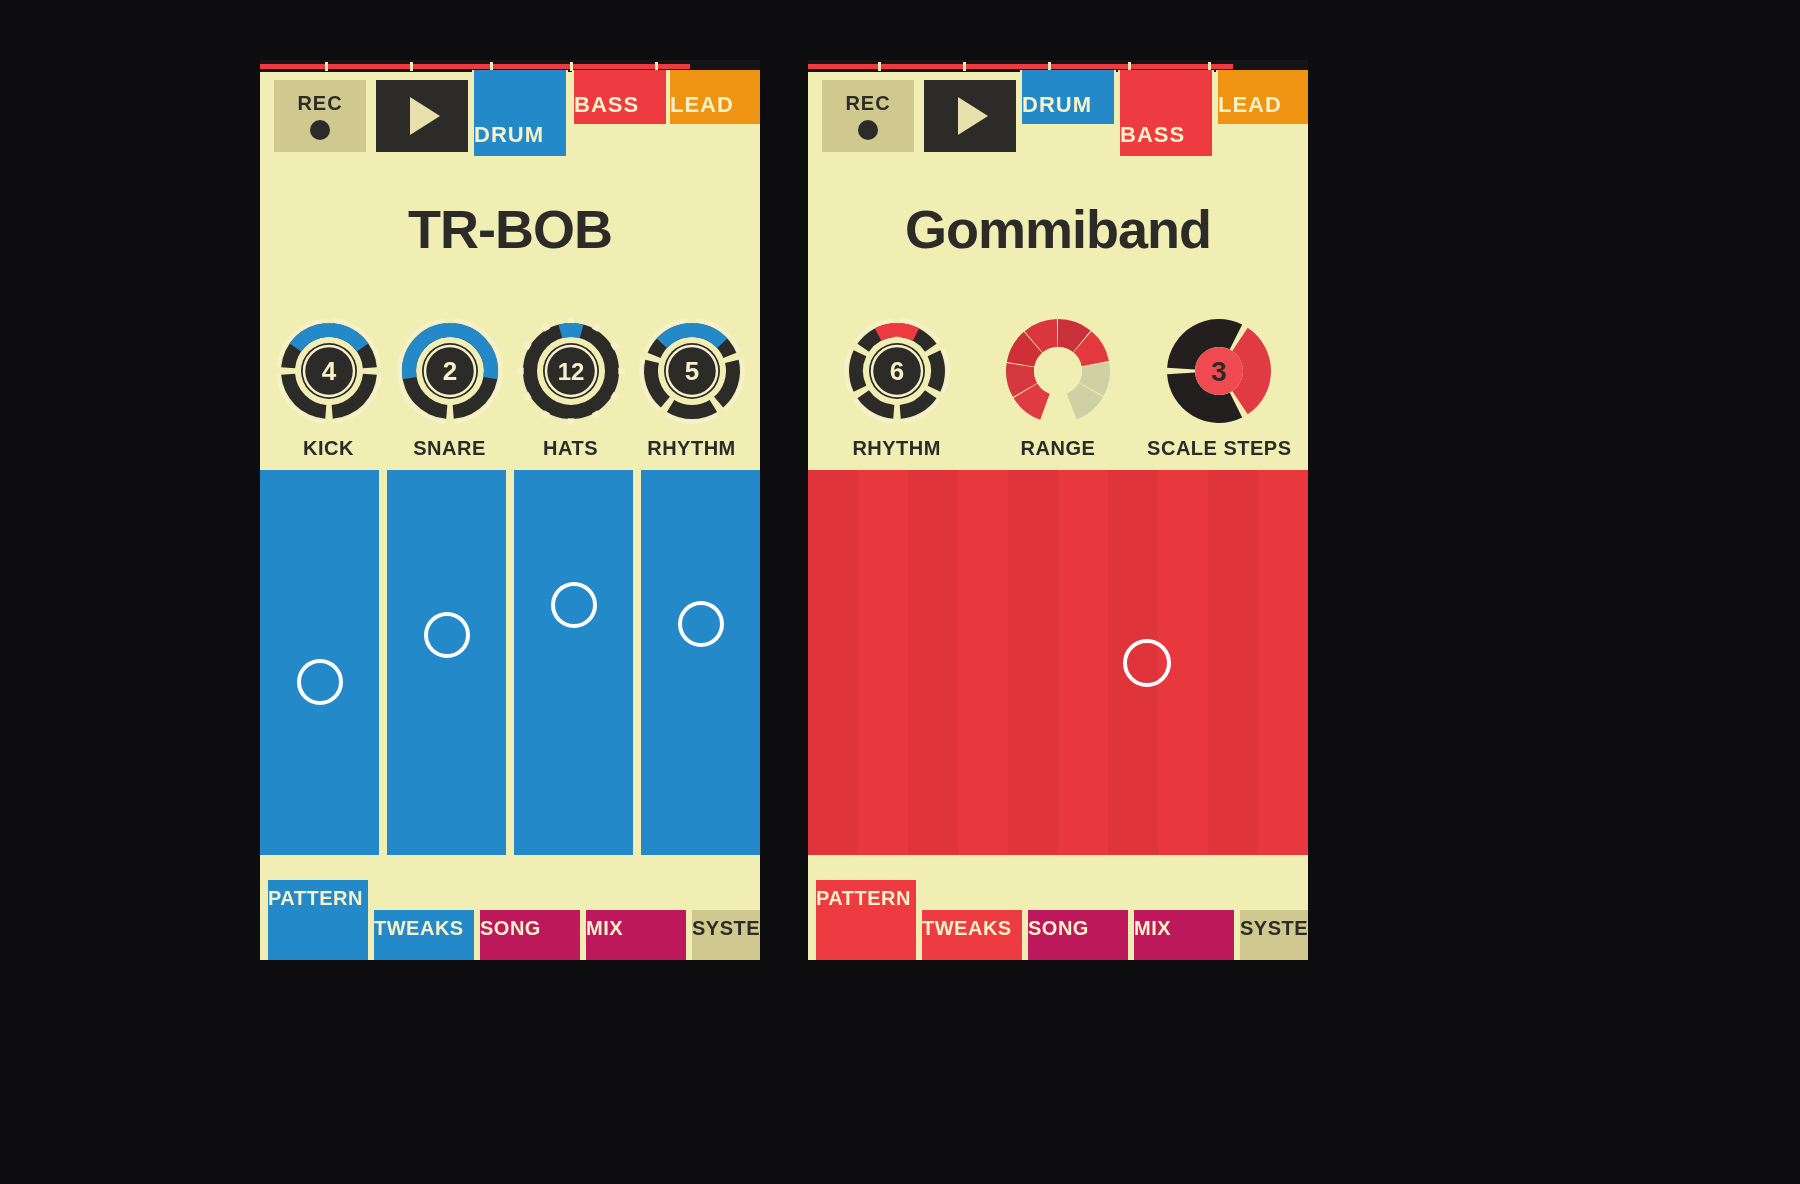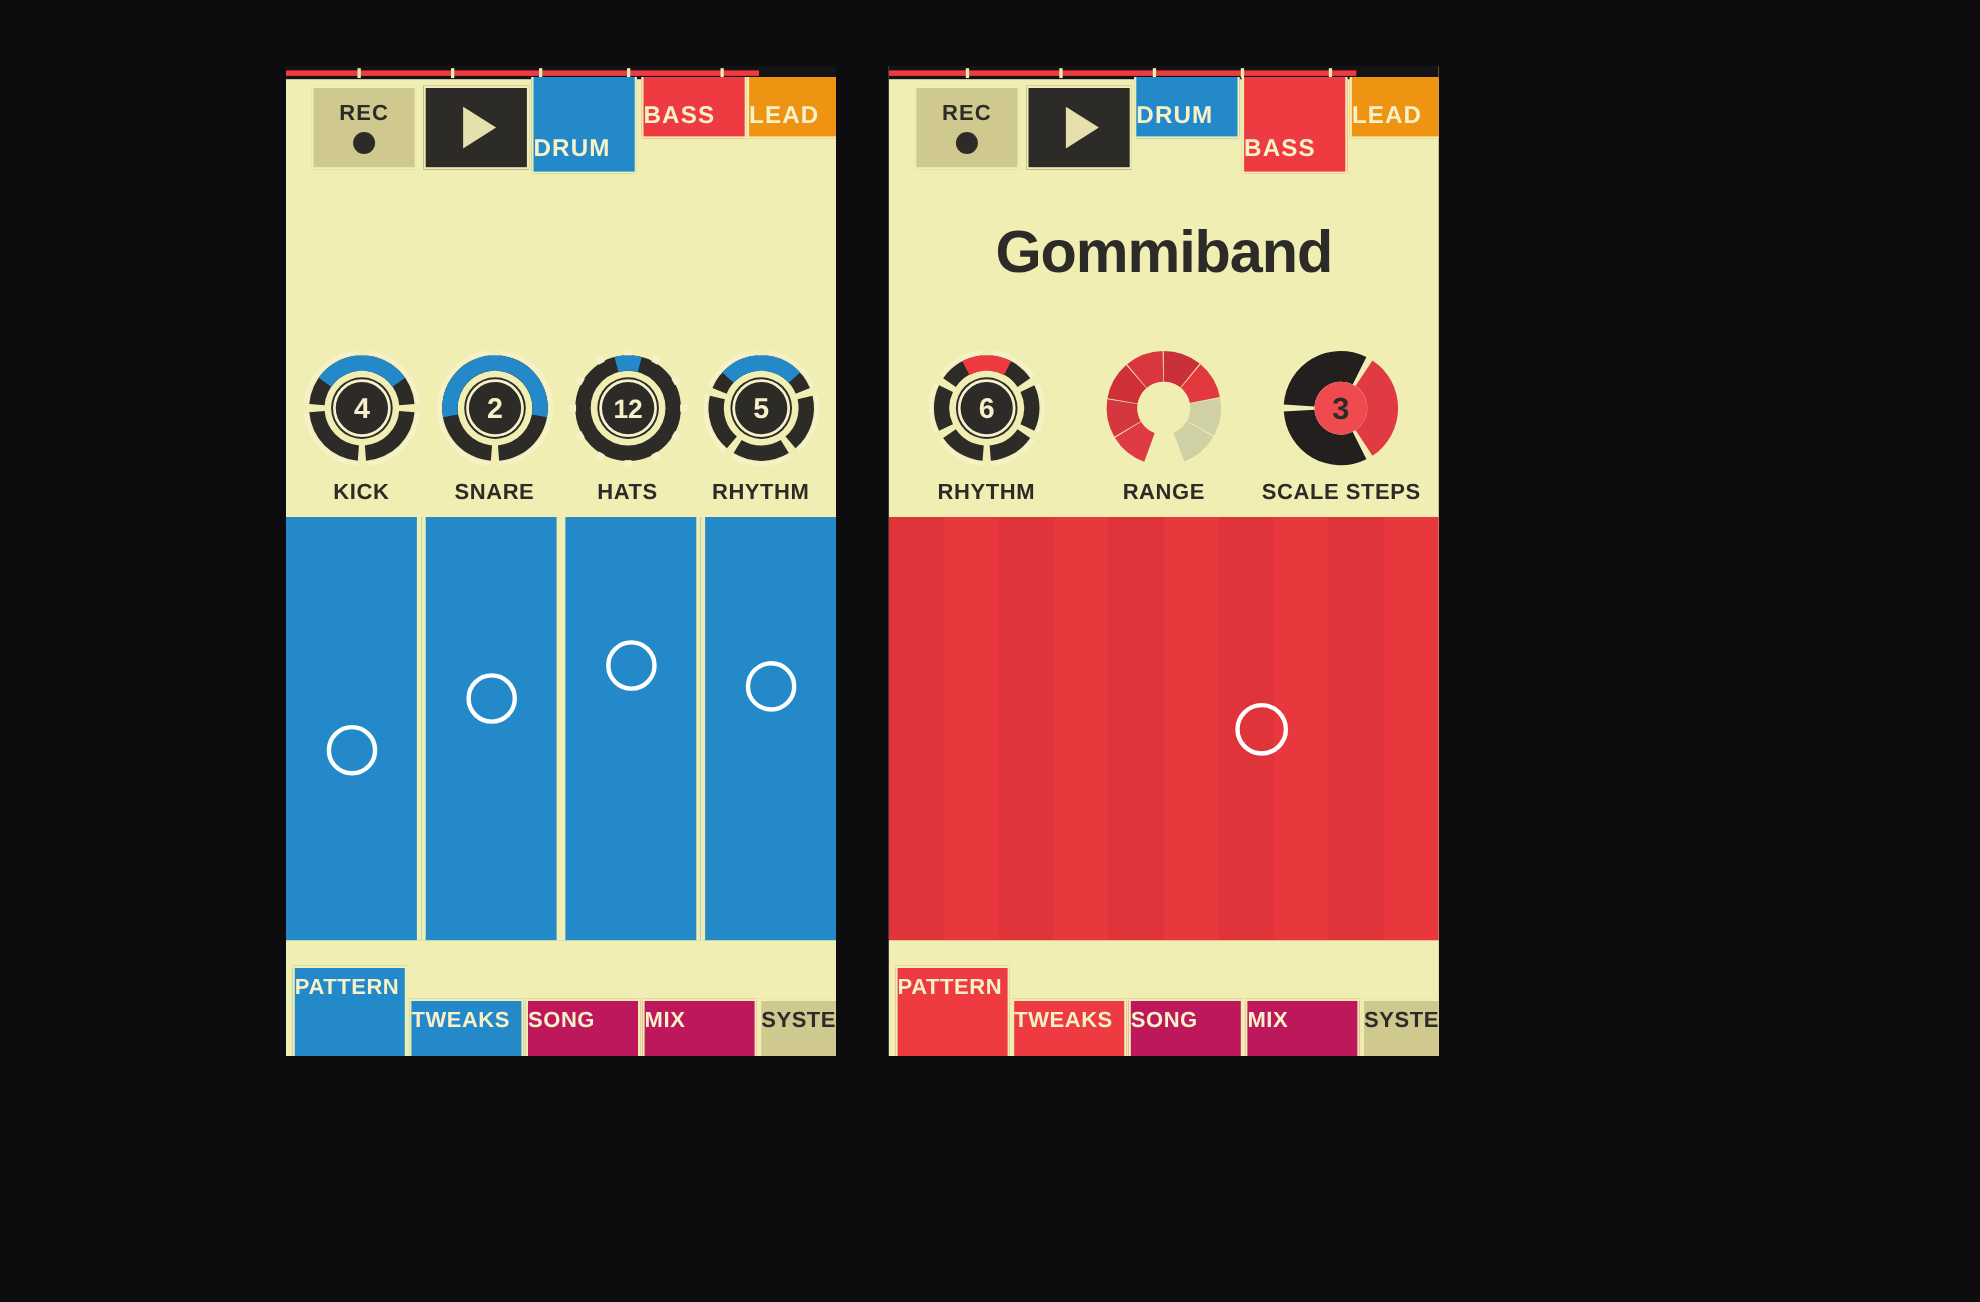--- a/index.html
+++ b/index.html
@@ -35,21 +35,21 @@
     background: #ee3b41;
   }
   .progress-tick {
     position: absolute; top: 2px;
     width: 3px; height: 9px;
     background: #f1eeb4;
   }
 
   
   .topbar {
-    position: absolute; top: 12px; left: 15px;
+    position: absolute; top: 12px; left: 4px;
     width: 100%; height: 96px;
   }
   .btn-rec {
     position: absolute; left: 8px; top: 6px;
     width: 96px; height: 76px;
     background: #cfc98f;
     border: 2px solid #f1eeb4;
     display: flex; flex-direction: column;
     align-items: center; justify-content: center;
     gap: 5px;
@@ -229,20 +229,21 @@
         <span>DRUM</span>
       </div>
       <div class="mode-tab" id="tab-bass-d">
         <span>BASS</span>
       </div>
       <div class="mode-tab" id="tab-lead-d">
         <span>LEAD</span>
       </div>
     </div>
 
+    <div class="app-title">TR-BOB</div>
 
     <div class="knob-row" id="knobrow-d">
         <div class="knob-cell">
           <svg width="112" height="112" viewBox="0 0 112 112" class="knob-svg">
             <path d="M 59.76603659493656 8.14796798080986 A 48 48 0 0 1 103.85203201919015 52.23396340506344 L 89.89518934692634 53.33239074525327 A 34 34 0 0 0 58.66760925474673 22.10481065307365 Z" fill="#2d2b28"></path>
             <path d="M 103.85203201919015 59.76603659493656 A 48 48 0 0 1 59.76603659493656 103.85203201919015 L 58.66760925474673 89.89518934692634 A 34 34 0 0 0 89.89518934692634 58.66760925474673 Z" fill="#2d2b28"></path>
             <path d="M 52.23396340506345 103.85203201919015 A 48 48 0 0 1 8.14796798080986 59.766036594936566 L 22.10481065307365 58.66760925474673 A 34 34 0 0 0 53.33239074525328 89.89518934692634 Z" fill="#2d2b28"></path>
             <path d="M 8.14796798080986 52.23396340506345 A 48 48 0 0 1 52.23396340506341 8.14796798080986 L 53.33239074525325 22.10481065307365 A 34 34 0 0 0 22.10481065307365 53.33239074525328 Z" fill="#2d2b28"></path>
             <path d="M 60.0014138821201 5.157215979610477 A 51 51 0 0 1 106.84278402038953 51.99858611787991" fill="none" stroke="#f6f1c8" stroke-width="3.5" stroke-linecap="butt"></path>
             <path d="M 106.84278402038953 60.00141388212009 A 51 51 0 0 1 60.0014138821201 106.84278402038953" fill="none" stroke="#f6f1c8" stroke-width="3.5" stroke-linecap="butt"></path>

